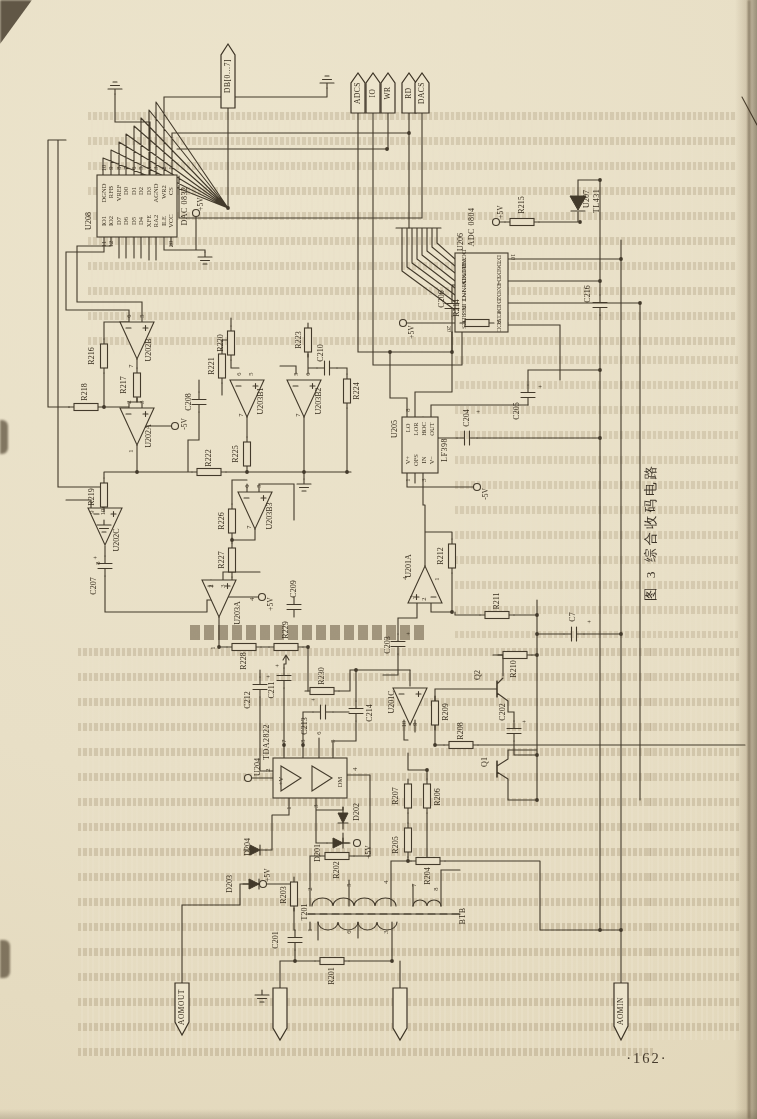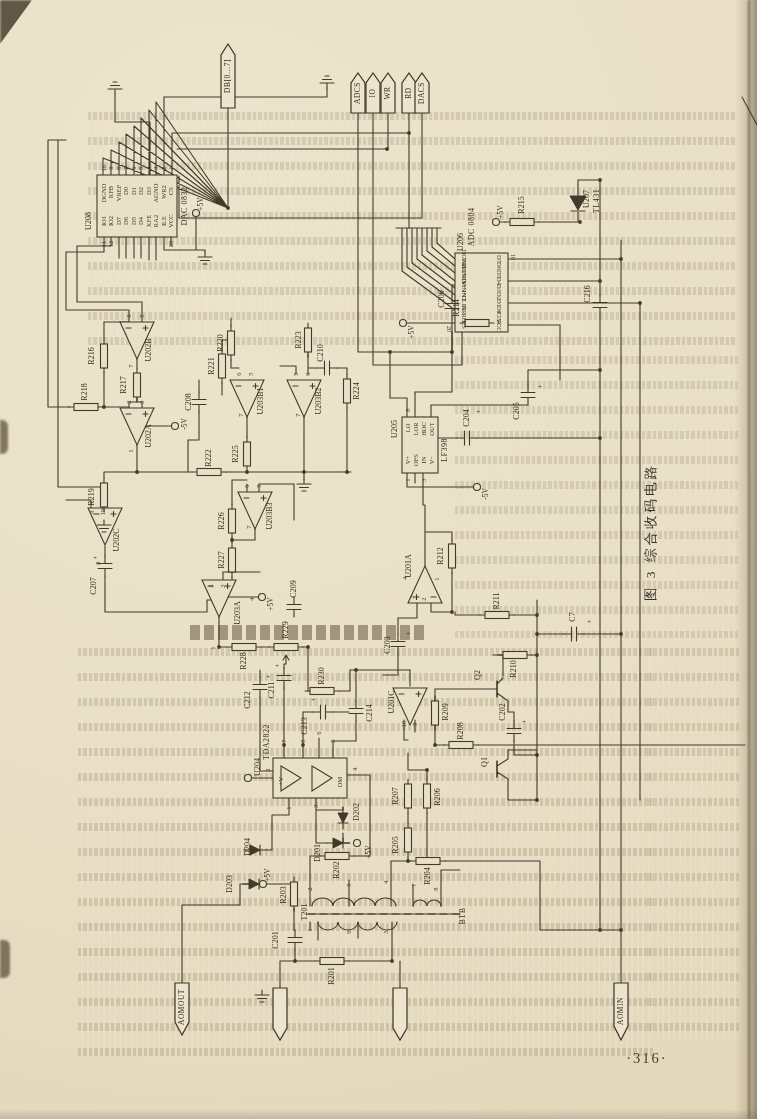--- a/index.html
+++ b/index.html
@@ -555,21 +555,21 @@
       <span class="lbl k-pin" style="left: 386px; top: 882px;">4</span>
       <span class="lbl k-pin" style="left: 414px; top: 885px;">7</span>
       <span class="lbl k-pin" style="left: 436px; top: 889px;">8</span>
       <span class="lbl k-pin" style="left: 310px; top: 930px;">1</span>
       <span class="lbl k-pin" style="left: 349px; top: 932px;">6</span>
       <span class="lbl k-pin" style="left: 386px; top: 932px;">3</span>
     </div>
 
   <div class="caption">图 3  综合收码电路</div>
 
-  <div class="pagenum">·316·</div>
+  <div class="pagenum">·162·</div>
 
   <div class="corner-tl"></div>
   <div class="blob" style="left:0;top:420px;width:8px;height:34px;"></div>
   <div class="blob" style="left:0;top:940px;width:10px;height:38px;"></div>
   <div class="spine"></div>
   <div class="spine-line"></div>
   <div class="edge-bot"></div>
 </div>
 
 </body></html>

